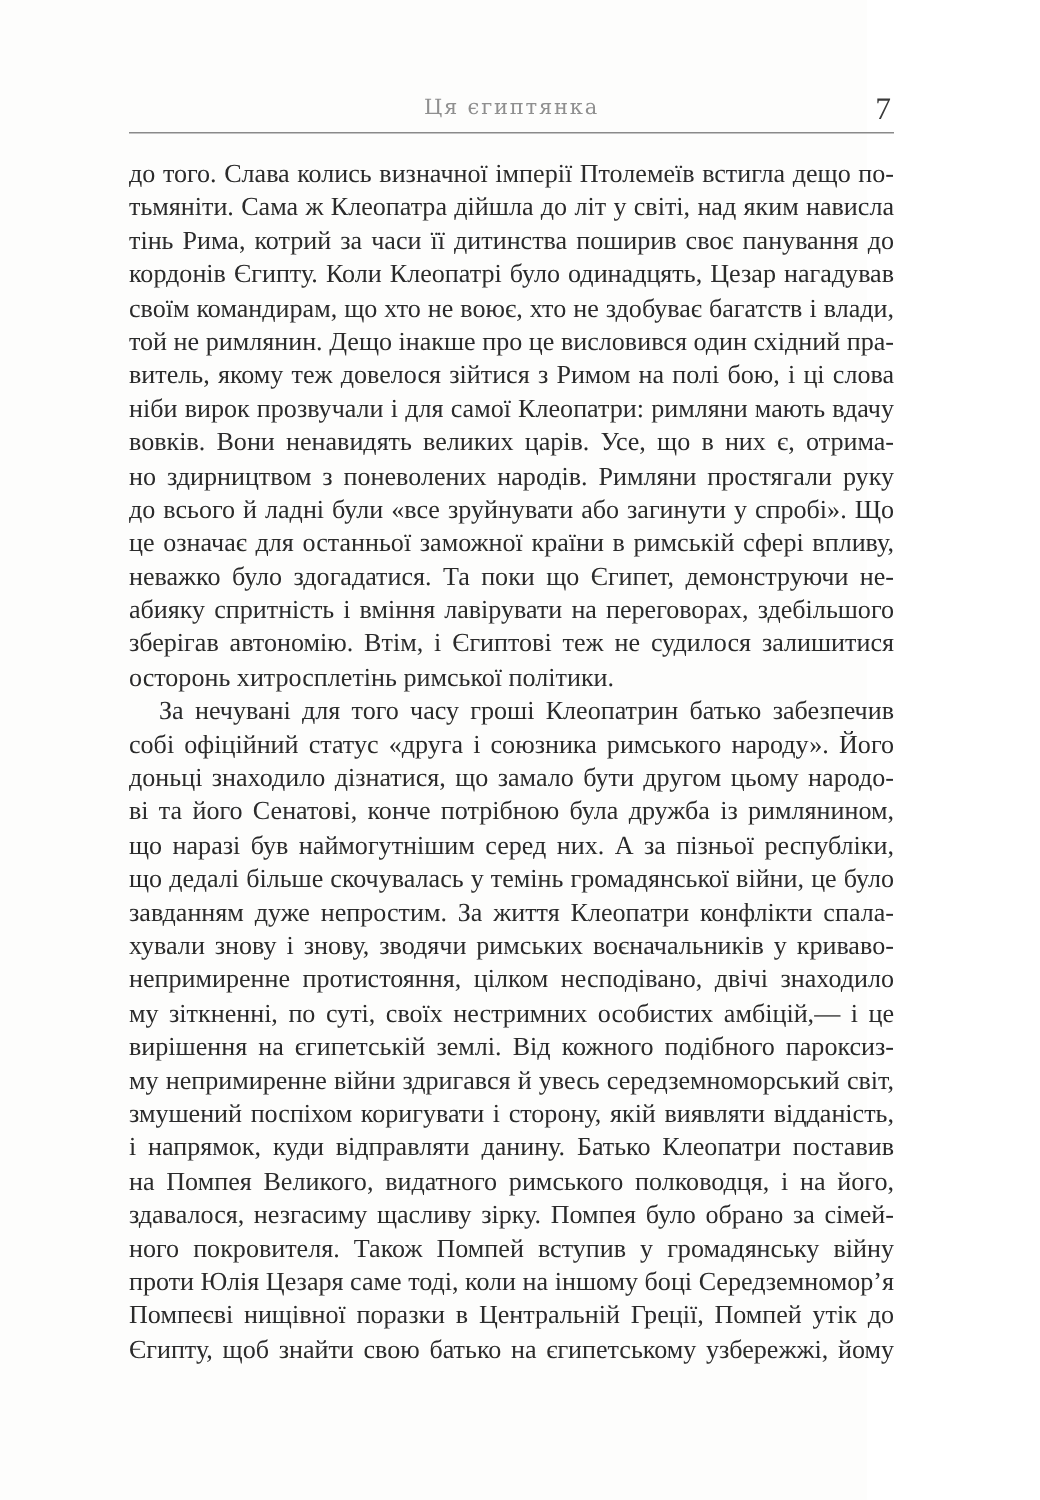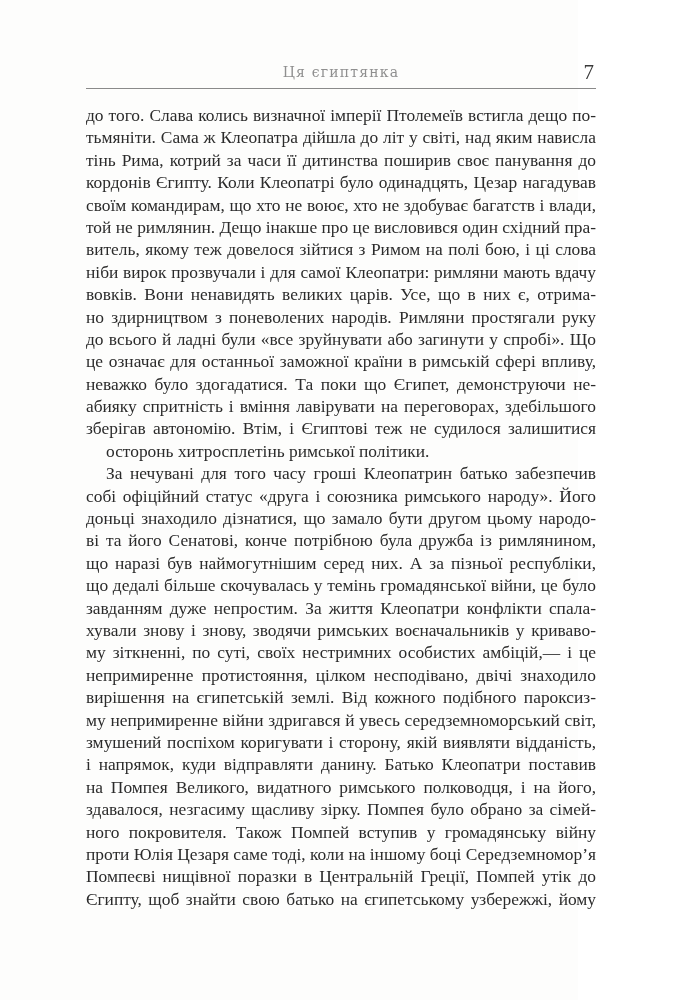--- a/index.html
+++ b/index.html
@@ -23,21 +23,21 @@
   }
   .body-text {
     position: absolute; left: 86px; top: 104px; width: 510px;
     font-family: "Liberation Serif", serif; font-size: 17.4px;
     line-height: 22.4px; color: #2b2b2b;
   }
   .line {
     display: block; white-space: nowrap; text-align: justify;
     text-align-last: justify; height: 22.4px; overflow: visible;
   }
-  .line.last { text-align-last: left; margin-left: 20px; }
+  .line.last { text-align-last: left; }
   .line.indent { padding-left: 20px; }
 </style>
 </head>
 <body>
 
 <div class="page">
   <div class="running-head">
     <div class="running-title">Ця єгиптянка</div>
     <div class="page-number">7</div>
   </div>
@@ -63,22 +63,22 @@
       </div>
       <div>
         <span class="line indent">За нечувані для того часу гроші Клеопатрин батько забезпечив</span>
         <span class="line">собі офіційний статус «друга і союзника римського народу». Його</span>
         <span class="line">доньці знаходило дізнатися, що замало бути другом цьому народо-</span>
         <span class="line">ві та його Сенатові, конче потрібною була дружба із римлянином,</span>
         <span class="line">що наразі був наймогутнішим серед них. А за пізньої республіки,</span>
         <span class="line">що дедалі більше скочувалась у темінь громадянської війни, це було</span>
         <span class="line">завданням дуже непростим. За життя Клеопатри конфлікти спала-</span>
         <span class="line">хували знову і знову, зводячи римських воєначальників у кривавo-</span>
+        <span class="line">непримиренне протистояння, цілком несподівано, двічі знаходило</span>
         <span class="line">му зіткненні, по суті, своїх нестримних особистих амбіцій,— і це</span>
-        <span class="line">непримиренне протистояння, цілком несподівано, двічі знаходило</span>
         <span class="line">вирішення на єгипетській землі. Від кожного подібного пароксиз-</span>
         <span class="line">му непримиренне війни здригався й увесь середземноморський світ,</span>
         <span class="line">змушений поспіхом коригувати і сторону, якій виявляти відданість,</span>
         <span class="line">і напрямок, куди відправляти данину. Батько Клеопатри поставив</span>
         <span class="line">на Помпея Великого, видатного римського полководця, і на його,</span>
         <span class="line">здавалося, незгасиму щасливу зірку. Помпея було обрано за сімей-</span>
         <span class="line">ного покровителя. Також Помпей вступив у громадянську війну</span>
         <span class="line">проти Юлія Цезаря саме тоді, коли на іншому боці Середземномор’я</span>
         <span class="line">Помпеєві нищівної поразки в Центральній Греції, Помпей утік до</span>
         <span class="line">Єгипту, щоб знайти свою батько на єгипетському узбережжі, йому</span>

